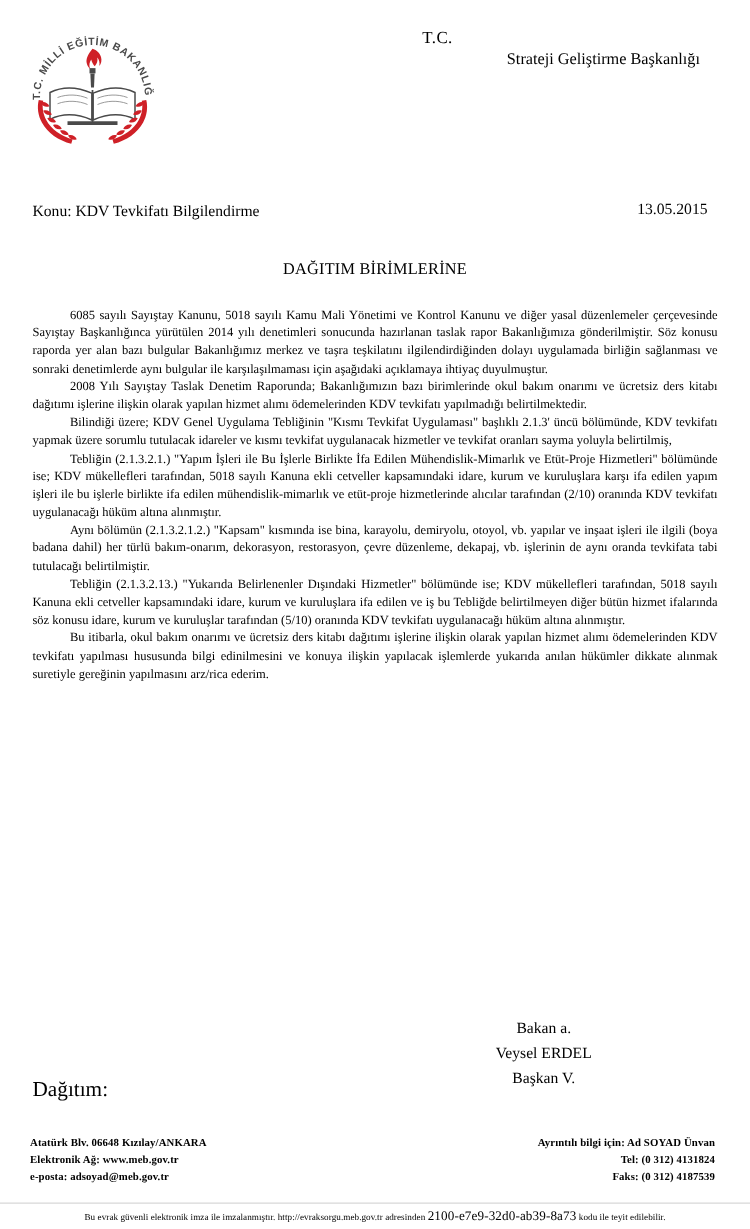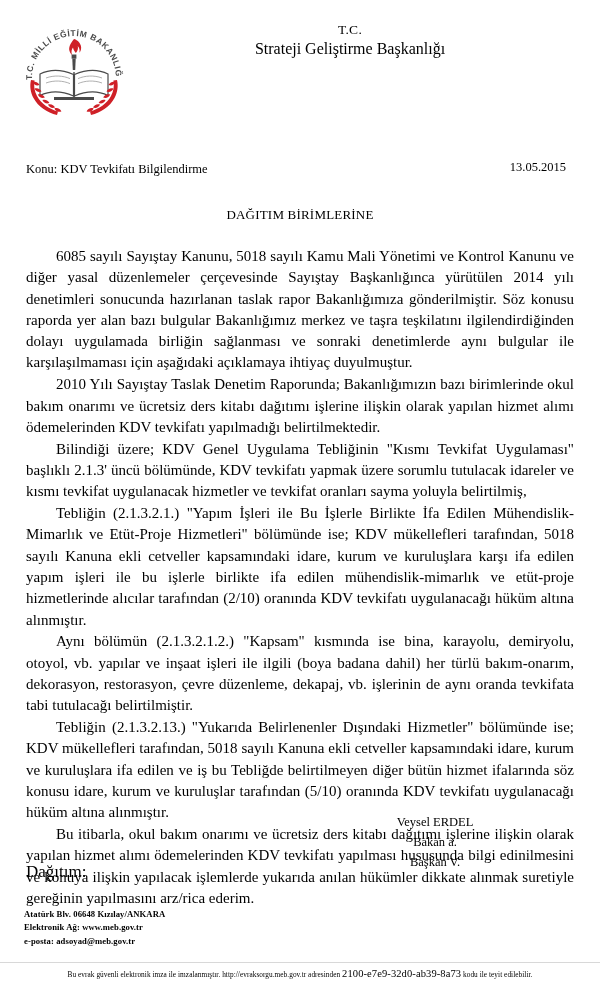--- a/index.html
+++ b/index.html
@@ -48,21 +48,22 @@
   }
   .title-tc {
     font-size: 13.5px;
     letter-spacing: 0.3px;
   }
   .title-main {
     font-size: 14.5px;
     letter-spacing: 0.2px;
   }
   .title-sub {
-    font-size: 16px;
+    font-size: 13px;
+    text-align: right;
   }
 
   
   .meta {
     position: absolute;
     top: 160px;
     left: 0;
     width: 600px;
     height: 40px;
   }
@@ -91,21 +92,21 @@
     font-size: 13px;
     letter-spacing: 0.2px;
   }
 
   
   .body-text {
     position: absolute;
     top: 246px;
     left: 26px;
     width: 548px;
-    font-size: 15px;
+    font-size: 10px;
     line-height: 1.42;
     text-align: justify;
   }
   .body-text p {
     margin: 0 0 0.5px 0;
     text-indent: 30px;
     text-align: justify;
     text-justify: inter-word;
   }
   .body-text p:last-child { margin-bottom: 0; }
@@ -247,42 +248,47 @@
     <div class="meta-left">
       <div class="meta-line">Konu: KDV Tevkifatı Bilgilendirme</div>
     </div>
     <div class="meta-right">13.05.2015</div>
   </div>
 
   <div class="addressee">DAĞITIM BİRİMLERİNE</div>
 
   <div class="body-text">
     <p>6085 sayılı Sayıştay Kanunu, 5018 sayılı Kamu Mali Yönetimi ve Kontrol Kanunu ve diğer yasal düzenlemeler çerçevesinde Sayıştay Başkanlığınca yürütülen 2014 yılı denetimleri sonucunda hazırlanan taslak rapor Bakanlığımıza gönderilmiştir. Söz konusu raporda yer alan bazı bulgular Bakanlığımız merkez ve taşra teşkilatını ilgilendirdiğinden dolayı uygulamada birliğin sağlanması ve sonraki denetimlerde aynı bulgular ile karşılaşılmaması için aşağıdaki açıklamaya ihtiyaç duyulmuştur.</p>
-    <p>2010 Yılı Sayıştay Taslak Denetim Raporunda; Bakanlığımızın bazı birimlerinde okul bakım onarımı ve ücretsiz ders kitabı dağıtımı işlerine ilişkin olarak yapılan hizmet alımı ödemelerinden KDV tevkifatı yapılmadığı belirtilmektedir.</p>
+    <p>2008 Yılı Sayıştay Taslak Denetim Raporunda; Bakanlığımızın bazı birimlerinde okul bakım onarımı ve ücretsiz ders kitabı dağıtımı işlerine ilişkin olarak yapılan hizmet alımı ödemelerinden KDV tevkifatı yapılmadığı belirtilmektedir.</p>
     <p>Bilindiği üzere;  KDV Genel Uygulama Tebliğinin "Kısmı Tevkifat Uygulaması" başlıklı 2.1.3' üncü bölümünde, KDV tevkifatı yapmak üzere sorumlu tutulacak idareler ve kısmı tevkifat uygulanacak hizmetler ve tevkifat oranları sayma yoluyla belirtilmiş,</p>
     <p>Tebliğin (2.1.3.2.1.) "Yapım İşleri ile Bu İşlerle Birlikte İfa Edilen Mühendislik-Mimarlık ve Etüt-Proje Hizmetleri" bölümünde ise; KDV mükellefleri tarafından, 5018 sayılı Kanuna ekli cetveller kapsamındaki idare, kurum ve kuruluşlara karşı ifa edilen yapım işleri ile bu işlerle birlikte ifa edilen mühendislik-mimarlık ve etüt-proje hizmetlerinde alıcılar tarafından (2/10) oranında KDV tevkifatı uygulanacağı hüküm altına alınmıştır.</p>
     <p>Aynı bölümün (2.1.3.2.1.2.) "Kapsam" kısmında ise bina, karayolu, demiryolu, otoyol, vb. yapılar ve inşaat işleri ile ilgili (boya badana dahil) her türlü bakım-onarım, dekorasyon, restorasyon, çevre düzenleme, dekapaj, vb. işlerinin de aynı oranda tevkifata tabi tutulacağı belirtilmiştir.</p>
     <p>Tebliğin (2.1.3.2.13.) "Yukarıda Belirlenenler Dışındaki Hizmetler" bölümünde ise; KDV mükellefleri tarafından, 5018 sayılı Kanuna ekli cetveller kapsamındaki idare, kurum ve kuruluşlara ifa edilen ve iş bu Tebliğde belirtilmeyen diğer bütün hizmet ifalarında söz konusu idare, kurum ve kuruluşlar tarafından (5/10) oranında KDV tevkifatı uygulanacağı hüküm altına alınmıştır.</p>
     <p>Bu itibarla, okul bakım onarımı ve ücretsiz ders kitabı dağıtımı işlerine ilişkin olarak yapılan hizmet alımı ödemelerinden KDV tevkifatı yapılması hususunda bilgi edinilmesini ve konuya ilişkin yapılacak işlemlerde yukarıda anılan hükümler dikkate alınmak suretiyle gereğinin yapılmasını arz/rica ederim.</p>
   </div>
 
   <div class="signature">
+    <div>Bakan a.</div>
     <div>Veysel ERDEL</div>
-    <div>Bakan a.</div>
     <div>Başkan V.</div>
   </div>
 
   <div class="distribution">Dağıtım:</div>
 
   <div class="footer">
     <div class="footer-left">
       <div>Atatürk Blv.   06648 Kızılay/ANKARA</div>
       <div>Elektronik Ağ: www.meb.gov.tr</div>
       <div>e-posta: adsoyad@meb.gov.tr</div>
     </div>
+    <div class="footer-right">
+      <div>Ayrıntılı bilgi için: Ad SOYAD Ünvan</div>
+      <div>Tel: (0 312) 4131824</div>
+      <div>Faks: (0 312) 4187539</div>
+    </div>
   </div>
 
   <div class="verify-sep"></div>
 
   <div class="verify-bar">
     <span>Bu evrak güvenli elektronik imza ile imzalanmıştır. http://evraksorgu.meb.gov.tr adresinden</span>
     <span class="code">2100-e7e9-32d0-ab39-8a73</span>
     <span>kodu ile teyit edilebilir.</span>
   </div>
 

